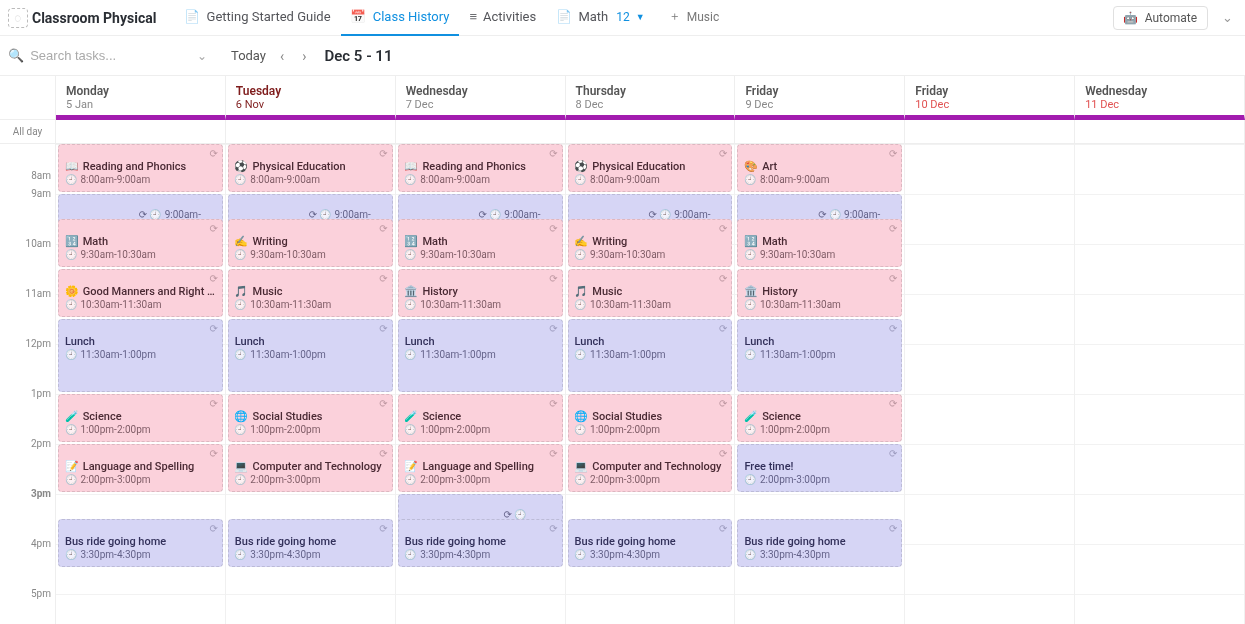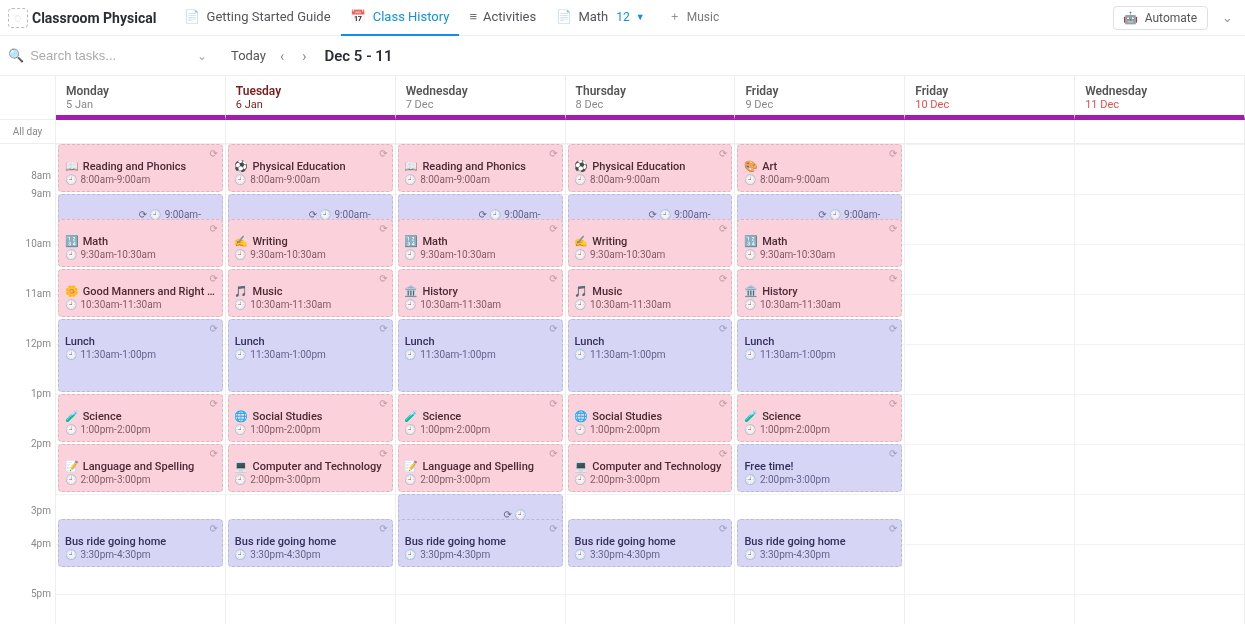--- a/index.html
+++ b/index.html
@@ -233,21 +233,21 @@
 
 </div>
 
 <div class="calendar">
   <div class="corner-cell"></div>
   <div id="day-headers-host" style="display:contents"><div class="day-header">
         <div class="dow">Monday</div>
                    <div class="date">5 Jan</div>
       </div><div class="day-header today">
         <div class="dow">Tuesday</div>
-                   <div class="date">6 Jan</div>
+                   <div class="date">6 Nov</div>
       </div><div class="day-header">
         <div class="dow">Wednesday</div>
                    <div class="date">7 Dec</div>
       </div><div class="day-header">
         <div class="dow">Thursday</div>
                    <div class="date">8 Dec</div>
       </div><div class="day-header">
         <div class="dow">Friday</div>
                    <div class="date">9 Dec</div>
       </div><div class="day-header weekend">
@@ -272,21 +272,21 @@
 
 <div class="time-grid">
   <div class="hour-col" id="hour-col">
       <div class="hour-label" style="top: 0px; margin-top: 32px;">8am</div>
       <div class="hour-label" style="top: 50px;">9am</div>
       <div class="hour-label" style="top: 100px;">10am</div>
       <div class="hour-label" style="top: 150px;">11am</div>
       <div class="hour-label" style="top: 200px;">12pm</div>
       <div class="hour-label" style="top: 250px;">1pm</div>
       <div class="hour-label" style="top: 300px;">2pm</div>
-      <div class="hour-label" style="top: 367px;">3pm</div>
+      <div class="hour-label" style="top: 350px; font-weight: bold;">3pm</div>
       <div class="hour-label" style="top: 400px;">4pm</div>
       <div class="hour-label" style="top: 450px;">5pm</div>
     </div>
   <div class="day-col" id="dcol-0">
       <div class="hour-line" style="top: 0px;"></div>
       <div class="hour-line" style="top: 50px;"></div>
       <div class="hour-line" style="top: 100px;"></div>
       <div class="hour-line" style="top: 150px;"></div>
       <div class="hour-line" style="top: 200px;"></div>
       <div class="hour-line" style="top: 250px;"></div>

